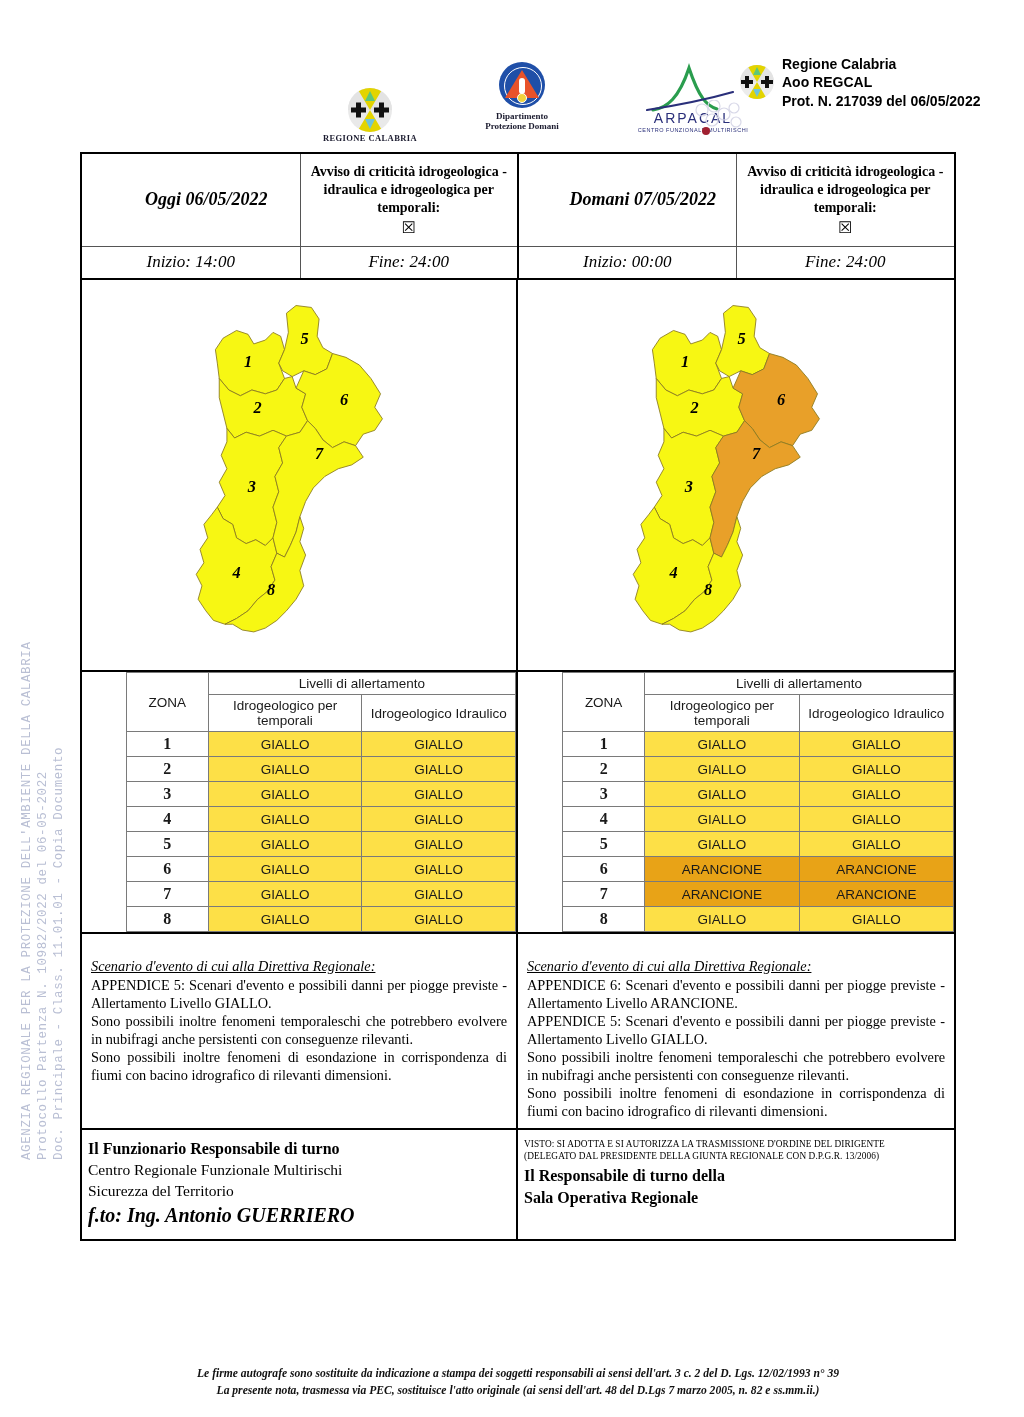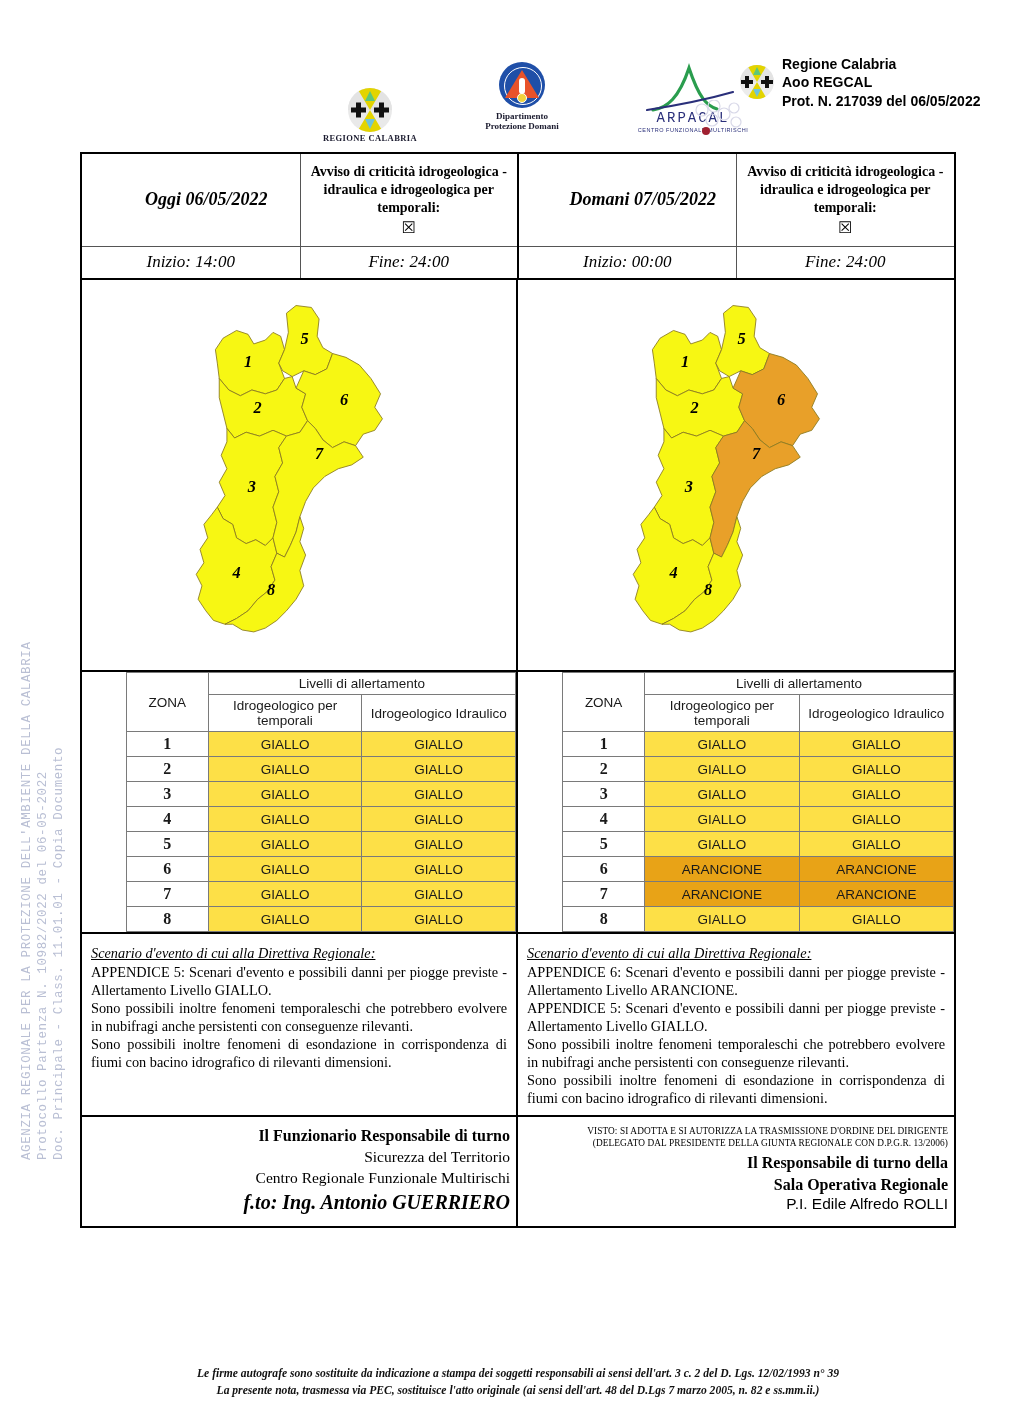--- a/index.html
+++ b/index.html
@@ -152,21 +152,21 @@
     width: 8px; height: 8px; border-radius: 50%;
     background: #f2d33c;
     border: 1px solid #fff;
   }
   .dpc-logo .logo-caption { font-size: 9px; }
 
   
   .arp-logo { left: 628px; top: 62px; width: 130px; }
   .arp-mark { width: 120px; height: 52px; margin: 0 auto; position: relative; }
   .arp-logo .arp-name {
-    font-family: Liberation Mono, monospace;
+    font-family: Liberation Sans, sans-serif;
     font-size: 14px;
     letter-spacing: 2px;
     color: #2a2f7a;
     font-weight: normal;
     margin-top: -4px;
   }
   .arp-logo .arp-sub {
     font-family: "Liberation Sans", sans-serif;
     font-size: 5.5px;
     letter-spacing: 0.5px;
@@ -312,21 +312,21 @@
   }
   .hdr-zona { font-size: 14.5px; }
   .cell-giallo { background: #fde047; }
   .cell-arancione { background: #e8a317; }
 
   
   .scenario-row { display: flex; border-bottom: 2px solid #000; }
   .scenario-half {
     width: 50%;
     box-sizing: border-box;
-    padding: 10px 9px 8px 9px;
+    padding: 23px 9px 8px 9px;
     font-family: "Liberation Serif", serif;
     font-size: 14.3px;
     line-height: 1.26;
     text-align: justify;
   }
   .scenario-half.left { border-right: 2px solid #000; }
   .scenario-title {
     font-style: italic;
     text-decoration: underline;
     display: block;
@@ -334,22 +334,22 @@
     text-align: left;
   }
   .scenario-p { margin: 0; }
   .scenario-p.just { text-align: justify; text-align-last: left; }
 
   
   .sign-row { display: flex; }
   .sign-half {
     width: 50%;
     box-sizing: border-box;
-    padding: 8px 6px 10px 18px;
-    text-align: right;
+    padding: 8px 6px 10px 6px;
+    text-align: left;
     font-family: "Liberation Serif", serif;
   }
   .sign-half.left { border-right: 2px solid #000; }
   .sign-b { font-weight: bold; font-size: 16px; line-height: 1.35; }
   .sign-n { font-size: 15.5px; line-height: 1.35; }
   .sign-i { font-weight: bold; font-style: italic; font-size: 20px; line-height: 1.4; }
   .visto {
     font-family: "Liberation Serif", serif;
     font-size: 9.3px;
     line-height: 1.3;
@@ -667,30 +667,29 @@
       <p class="scenario-p just">APPENDICE 6: Scenari d'evento e possibili danni per piogge previste - Allertamento Livello ARANCIONE.</p>
       <p class="scenario-p just">APPENDICE 5: Scenari d'evento e possibili danni per piogge previste - Allertamento Livello GIALLO.</p>
       <p class="scenario-p just">Sono possibili inoltre fenomeni temporaleschi che potrebbero evolvere in nubifragi anche persistenti con conseguenze rilevanti.</p>
       <p class="scenario-p just">Sono possibili inoltre fenomeni di esondazione in corrispondenza di fiumi con bacino idrografico di rilevanti dimensioni.</p>
     </div>
   </div>
 
   <div class="sign-row">
     <div class="sign-half left">
       <div class="sign-b">Il Funzionario Responsabile di turno</div>
+      <div class="sign-n">Centro Regionale Funzionale Multirischi</div>
       <div class="sign-n">Sicurezza del Territorio</div>
-      <div class="sign-n">Centro Regionale Funzionale Multirischi</div>
       <div class="sign-i">f.to: Ing. Antonio GUERRIERO</div>
     </div>
     <div class="sign-half">
       <div class="visto">VISTO: SI ADOTTA E SI AUTORIZZA LA TRASMISSIONE D'ORDINE DEL DIRIGENTE</div>
       <div class="visto">(DELEGATO DAL PRESIDENTE DELLA GIUNTA REGIONALE CON D.P.G.R. 13/2006)</div>
       <div class="sign-b" style="margin-top:3px">Il Responsabile di turno della</div>
       <div class="sign-b">Sala Operativa Regionale</div>
-      <div class="sign-plain">P.I. Edile Alfredo ROLLI</div>
     </div>
   </div>
 
 </div>
 
 <div class="footer">
   <div>Le firme autografe sono sostituite da indicazione a stampa dei soggetti responsabili ai sensi dell'art. 3 c. 2 del D. Lgs. 12/02/1993 n° 39</div>
   <div>La presente nota, trasmessa via PEC, sostituisce l'atto originale (ai sensi dell'art. 48 del D.Lgs 7 marzo 2005, n. 82 e ss.mm.ii.)</div>
 </div>
 

